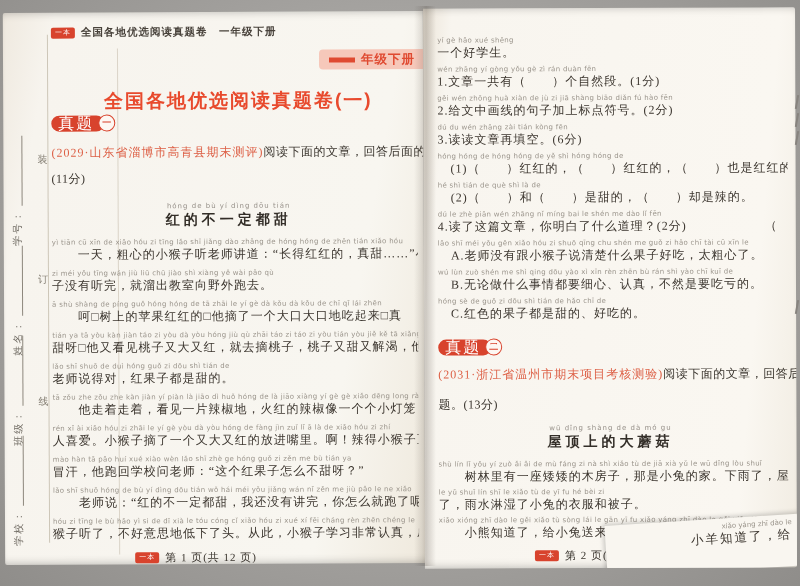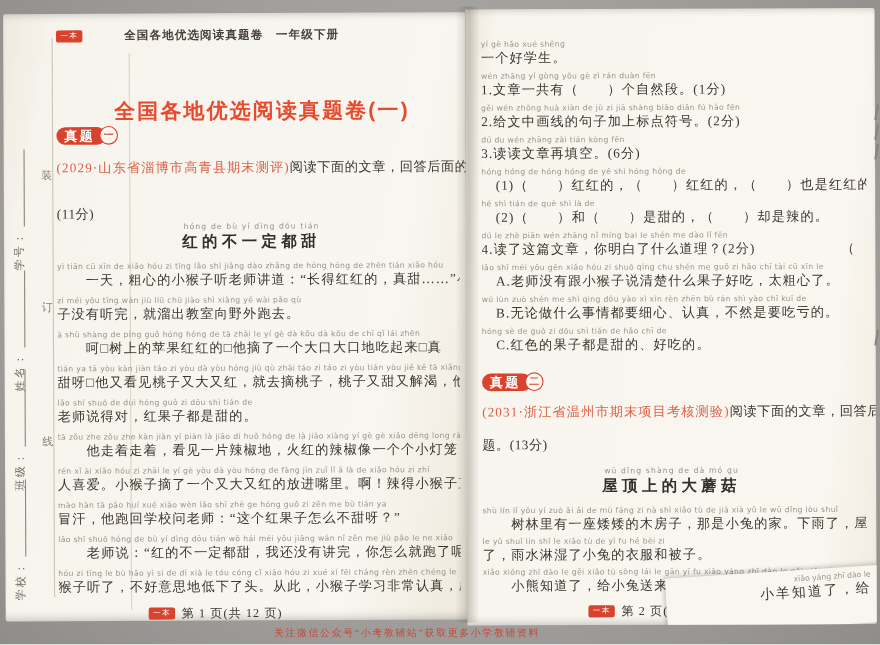--- a/index.html
+++ b/index.html
@@ -10,28 +10,28 @@
   .crease{position:absolute;left:414px;top:6px;width:22px;height:560px;background:linear-gradient(to right,rgba(60,50,40,0) 0%,rgba(60,50,40,.16) 45%,rgba(60,50,40,.22) 55%,rgba(60,50,40,0) 100%);pointer-events:none;}
   
   .mslot{position:absolute;width:110px;height:14px;display:flex;align-items:flex-end;transform:rotate(-90deg);font-size:10px;color:#6f6a62;letter-spacing:2px;}
   .mline{flex:1;border-bottom:1px solid #8d877d;margin:0 0 2px 4px;}
   .bindline{position:absolute;left:44px;top:22px;bottom:22px;width:0;border-left:1px solid #cdc6b8;}
   .bindchar{position:absolute;left:34px;font-size:10px;color:#837d72;}
   .foldline{position:absolute;left:114px;top:36px;bottom:10px;width:0;border-left:1px solid rgba(165,152,130,.35);}
   
   .hdr{position:absolute;left:48px;top:13px;display:flex;align-items:center;gap:6px;}
   .brand{background:#d8432d;color:#fff;font-size:7px;line-height:11px;padding:0 4px;border-radius:2px;font-family:"DejaVu Sans",sans-serif;letter-spacing:1px;}
-  .hdr-title{font-size:10.5px;font-weight:bold;color:#48423b;letter-spacing:1px;margin-left:32px;}
+  .hdr-title{font-size:10.5px;font-weight:bold;color:#48423b;letter-spacing:1px;}
   .ribbon{position:absolute;right:-4px;top:38px;height:20px;padding:0 12px 0 10px;background:#f6c8ba;border-radius:4px;display:flex;align-items:center;gap:6px;}
   .ribbon-dash{width:26px;height:5px;background:#df4a31;}
   .ribbon-txt{font-size:12.5px;font-weight:bold;color:#df4a31;letter-spacing:1px;font-family:"Liberation Sans","DejaVu Sans",sans-serif;}
   .ptitle{position:absolute;left:60px;right:10px;top:76px;text-align:center;font-size:19px;font-weight:bold;color:#e84a2d;letter-spacing:2px;font-family:"Liberation Sans","DejaVu Sans",sans-serif;}
   
   .tbadge{position:absolute;display:flex;align-items:center;}
-  .tb-pill{background:#d8432d;color:#fff;font-size:12px;font-weight:bold;line-height:16px;padding:0 10px 0 7px;border-radius:9px;letter-spacing:2px;}
+  .tb-pill{background:#d8432d;color:#fff;font-size:16px;font-weight:normal;line-height:16px;padding:0 10px 0 7px;border-radius:9px;letter-spacing:2px;}
   .tb-circ{width:15px;height:15px;margin-left:-6px;background:#fdf7f2;border:1.5px solid #d8432d;border-radius:50%;color:#d8432d;font-size:9px;font-weight:bold;display:flex;align-items:center;justify-content:center;}
   
   .src{position:absolute;font-size:12px;line-height:1;color:#3a352e;letter-spacing:.5px;white-space:nowrap;}
   .src .red{color:#dd6046;letter-spacing:1px;}
   
   .atitle{position:absolute;left:40px;right:10px;text-align:center;}
   .atitle .py{display:block;font-size:7px;color:#97918a;font-family:"DejaVu Sans",sans-serif;letter-spacing:1px;}
   .atitle .zh{display:block;font-size:14px;font-weight:bold;color:#332e28;letter-spacing:4px;margin-top:1px;}
   
   .lines{position:absolute;}
@@ -75,32 +75,36 @@
     <div class="bindline"></div>
     <span class="bindchar" style="top:140px;">装</span>
     <span class="bindchar" style="top:260px;">订</span>
     <span class="bindchar" style="top:382px;">线</span>
     <div class="foldline"></div>
 
     <div class="hdr">
       <span class="brand">一本</span>
       <span class="hdr-title">全国各地优选阅读真题卷　一年级下册</span>
     </div>
+    <div class="ribbon">
+      <span class="ribbon-dash"></span>
+      <span class="ribbon-txt">年级下册</span>
+    </div>
 
     <div class="ptitle">全国各地优选阅读真题卷(一)</div>
 
     <div class="tbadge" style="left:48px;top:102px;">
       <span class="tb-pill">真题</span>
       <span class="tb-circ">一</span>
     </div>
 
     <div class="src" style="left:48px;top:134px;">
       <span class="red">(2029·山东省淄博市高青县期末测评)</span><span>阅读下面的文章，回答后面的问题。</span>
     </div>
-    <div class="src" style="left:48px;top:176px;">(11分)</div>
+    <div class="src" style="left:48px;top:160px;">(11分)</div>
 
     <div class="atitle" style="top:190px;">
       <span class="py">hóng de bù yí dìng dōu tián</span>
       <span class="zh">红的不一定都甜</span>
     </div>
 
     <div class="lines" style="left:48px;top:226px;right:6px;">
   <div class="lb">
     <span class="py">      yì tiān  cū xīn de xiǎo hóu zi tīng lǎo shī jiǎng dào   zhǎng de hóng hóng de  zhēn tián        xiǎo hóu</span>
     <span class="zh">　　一天，粗心的小猴子听老师讲道：“长得红红的，真甜……”小猴</span>
@@ -253,14 +257,13 @@
       <span class="zh">小羊知道了，给</span>
     </div>
   </div>
 
   <div class="crease"></div>
   <div class="tick" style="top:95px;"></div>
   <div class="tick" style="top:113px;"></div>
   <div class="tick" style="top:131px;"></div>
   <div class="tick" style="top:300px;"></div>
 
-  <div class="note">关注微信公众号“小考教辅站”获取更多小学教辅资料</div>
 </div>
 
 </body></html>

